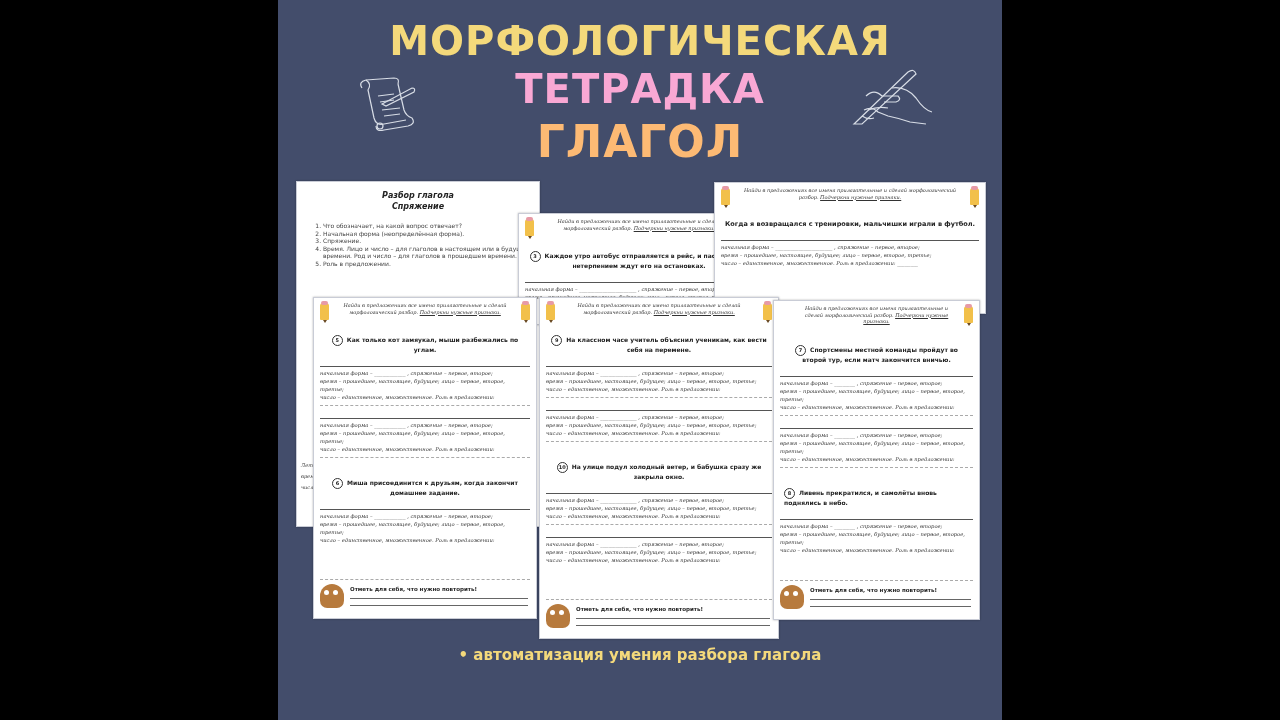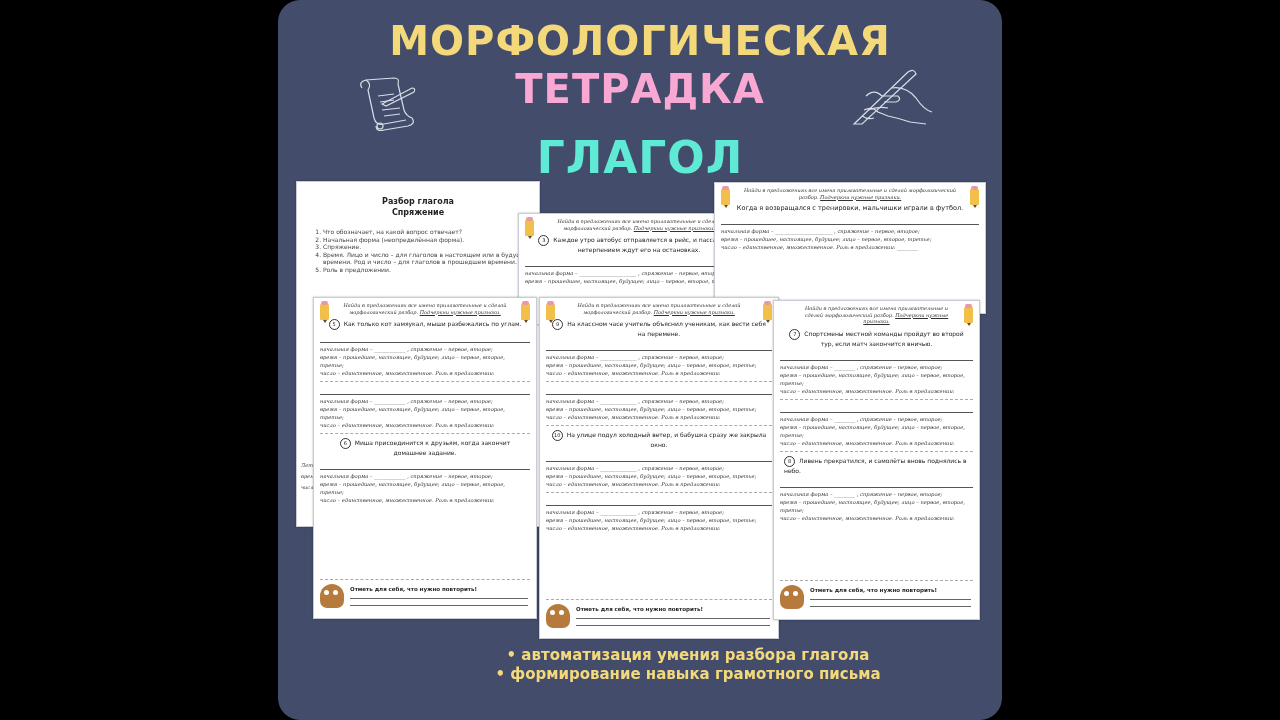--- a/index.html
+++ b/index.html
@@ -1,43 +1,43 @@
 <!DOCTYPE html>
 <html><head>
 <meta charset="utf-8">
 <style>
   html,body{margin:0;padding:0;background:#000;}
   body{width:1280px;height:720px;position:relative;overflow:hidden;font-family:"DejaVu Sans",sans-serif;}
-  .panel{position:absolute;left:278px;top:0;width:724px;height:720px;background:#434d6b;overflow:hidden;border-radius:22px;}
+  .panel{position:absolute;left:278px;top:0;width:724px;height:720px;background:#434d6b;overflow:hidden;}
   .title{position:absolute;left:0;width:724px;text-align:center;font-family:"DejaVu Sans",sans-serif;font-weight:bold;letter-spacing:1px;}
   .t1{top:18px;font-size:40px;color:#f4d97b;}
   .t2{top:66px;font-size:40px;color:#f9a8d4;}
-  .t3{top:132px;font-size:44px;color:#5eead4;}
+  .t3{top:116px;font-size:44px;color:#fdba74;}
   .deco{position:absolute;}
   .sheet{position:absolute;background:#fff;border:1px solid #c9ccd6;box-shadow:0 0 2px rgba(0,0,0,.3);overflow:hidden;color:#222;}
-  .algo-title{text-align:center;font-weight:bold;font-size:8px;line-height:11px;margin-top:14px;}
+  .algo-title{text-align:center;font-weight:bold;font-size:8px;line-height:11px;margin-top:8px;font-style:italic;}
   .algo-list{margin:10px 0 0 0;padding:0 0 0 26px;font-size:6px;line-height:7.5px;color:#444;}
   .algo-list li{margin:0;}
   .hdr{font-family:"DejaVu Serif",serif;font-style:italic;font-size:5px;text-align:center;line-height:6.5px;padding:4px 22px 0;color:#333;}
   .hdr u{text-decoration:underline;}
   .pencil{position:absolute;width:9px;height:17px;top:5px;background:#f2c04a;border-radius:3px 3px 1px 1px;}
   .pencil::before{content:"";position:absolute;left:1px;top:-2px;width:7px;height:4px;background:#e79aa6;border-radius:2px;}
   .pencil::after{content:"";position:absolute;left:3px;bottom:-3px;width:0;height:0;border-left:2px solid transparent;border-right:2px solid transparent;border-top:3px solid #6a4a22;}
   .pl{left:6px;} .pr{right:6px;}
-  .sent{font-weight:normal;font-size:6px;text-align:center;line-height:8px;margin:4px 10px 0;}
+  .sent{font-weight:bold;font-size:6px;text-align:center;line-height:8px;margin:20px 10px 0;}
   .num{display:inline-block;width:9px;height:9px;border:1px solid #333;border-radius:50%;font-size:5px;line-height:9px;text-align:center;margin-right:4px;vertical-align:middle;}
   .block{margin:6px 6px 0;font-family:"DejaVu Serif",serif;font-style:italic;font-size:5.2px;line-height:8px;color:#333;}
   .line{border-bottom:1px solid #555;height:6px;margin-bottom:2px;}
   .dash{border-top:1px dashed #aaa;margin:4px 6px 0;}
   .footer{position:absolute;left:6px;right:6px;bottom:4px;height:30px;border-top:1px dashed #aaa;padding-top:4px;}
   .owl{position:absolute;left:0;top:4px;width:24px;height:24px;background:#b77a3d;border-radius:50% 50% 30% 30%;}
   .owl::before{content:"";position:absolute;left:4px;top:6px;width:5px;height:5px;background:#fff;border-radius:50%;box-shadow:9px 0 0 #fff;}
   .footer-text{position:absolute;left:30px;top:6px;font-weight:bold;font-size:5.5px;}
   .footer-line{position:absolute;left:30px;right:2px;border-bottom:1px solid #666;}
-  .bullets{position:absolute;left:0;width:724px;top:646px;text-align:center;color:#f4d97b;font-weight:bold;font-size:15px;line-height:19px;padding-left:48px;}
+  .bullets{position:absolute;left:0;width:724px;top:646px;text-align:center;color:#f4d97b;font-weight:bold;font-size:15px;line-height:19px;}
 </style>
 </head>
 <body>
 
 <div class="panel">
 
   <div class="title t1">МОРФОЛОГИЧЕСКАЯ</div>
   <div class="title t2">ТЕТРАДКА</div>
   <div class="title t3">ГЛАГОЛ</div>
 
@@ -209,15 +209,14 @@
     <div class="footer">
       <span class="owl"></span>
       <span class="footer-text">Отметь для себя, что нужно повторить!</span>
       <span class="footer-line" style="top:18px"></span>
       <span class="footer-line" style="top:25px"></span>
     </div>
   </div>
 
   <div class="bullets">
     <div>• автоматизация умения разбора глагола</div>
-    <div>• формирование навыка грамотного письма</div>
   </div>
 </div>
 
 </body></html>

